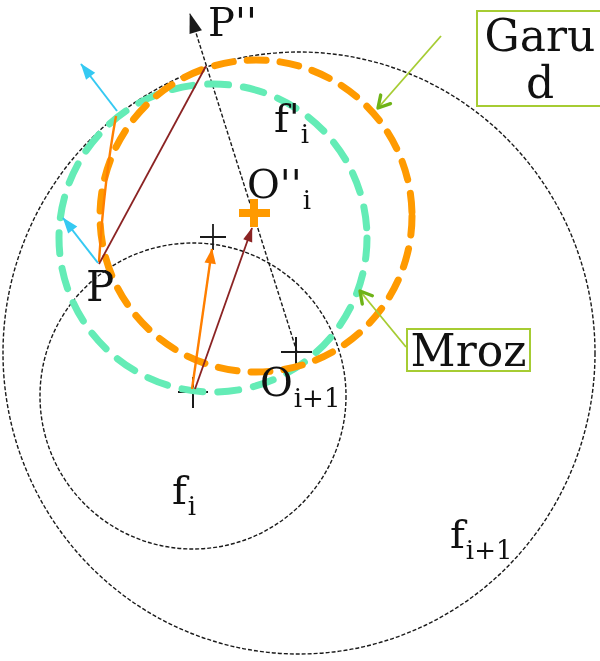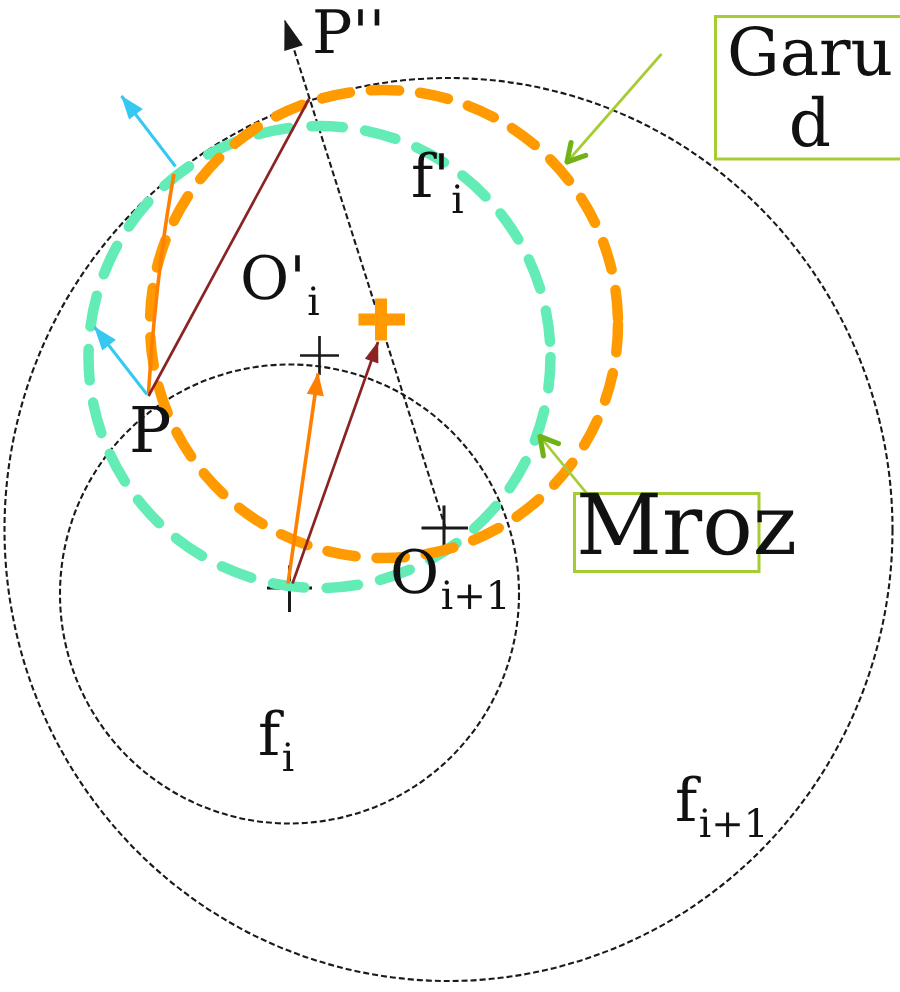--- a/index.html
+++ b/index.html
@@ -19,22 +19,22 @@
   }
   .callout {
     position:absolute; border:2px solid #A6CC33; background:#ffffff;
     color:#111; text-align:center; box-sizing:border-box;
   }
   .callout.garud {
     left:440px; top:10px; width:128px; height:97px;
     font-size:44px; line-height:1.06; word-break:break-all; padding-top:1px;margin-left:36px;
   }
   .callout.mroz {
-    left:382px; top:328px; width:125px; height:54px;
-    font-size:56px; line-height:42px;
+    left:406px; top:328px; width:125px; height:44px;
+    font-size:44px; line-height:42px;
   }
 </style>
 </head>
 <body>
 
 <div class="stage">
 
   <svg width="600" height="661" viewBox="0 0 600 661">
     <defs>
       <marker id="mBlack" markerUnits="userSpaceOnUse" markerWidth="24" markerHeight="16" refX="20" refY="7.5" orient="auto">
@@ -82,22 +82,22 @@
     <line x1="98" y1="263" x2="63" y2="218" stroke-width="2" marker-end="url(#mCyan)" stroke="#35C9F2"></line>
 
     <line x1="441" y1="36" x2="378" y2="108" stroke-width="1.8" marker-end="url(#mGreen)" stroke="#A6CC33"></line>
     <line x1="406" y1="347" x2="360" y2="291" stroke-width="1.8" marker-end="url(#mGreen)" stroke="#A6CC33"></line>
   </svg>
 
   <div class="lbl" style="left:208px; top:2px;"><span>P''</span></div>
 
   <div class="lbl" style="left:274px; top:98px;"><span>f'</span><span class="sub">i</span></div>
 
-  <div class="lbl" style="left:160px; top:166px;"><span>O'</span><span class="sub">i</span></div>
 
+  <div class="lbl" style="left:247px; top:164px;"><span>O''</span><span class="sub">i</span></div>
 
 
   <div class="lbl" style="left:86px; top:266px; font-size:42px;"><span>P</span></div>
 
   <div class="lbl" style="left:260px; top:362px;"><span>O</span><span class="sub">i+1</span></div>
 
 
   <div class="lbl" style="left:172px; top:470px;"><span>f</span><span class="sub">i</span></div>
 
   <div class="lbl" style="left:450px; top:514px;text-align:center;"><span>f</span><span class="sub">i+1</span></div>

